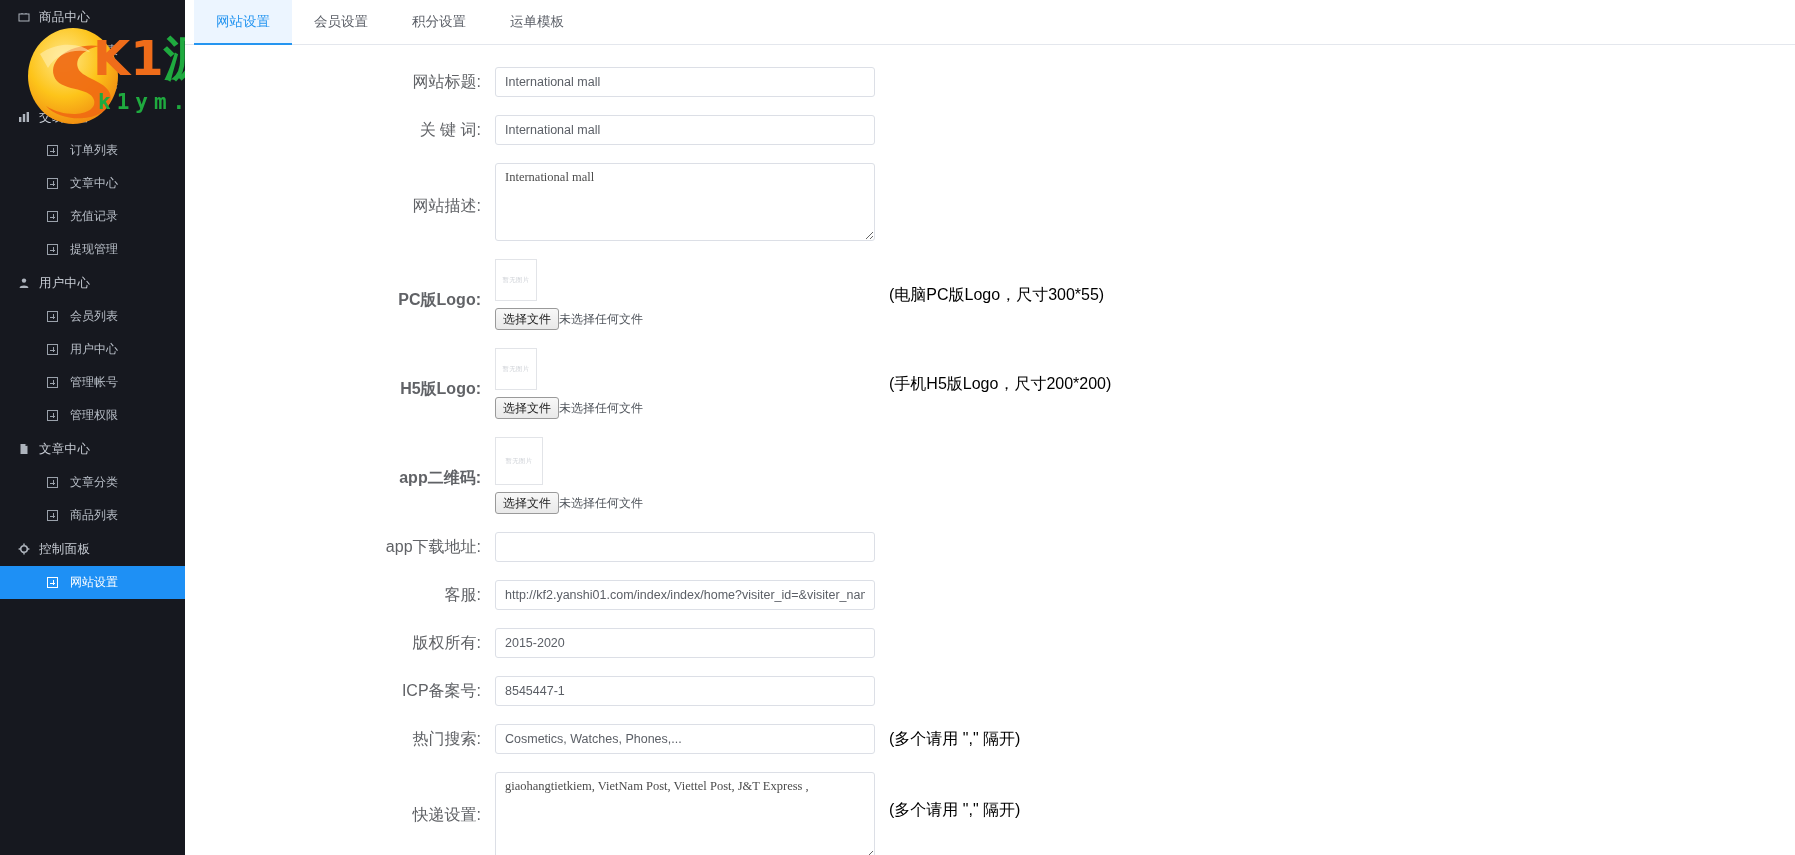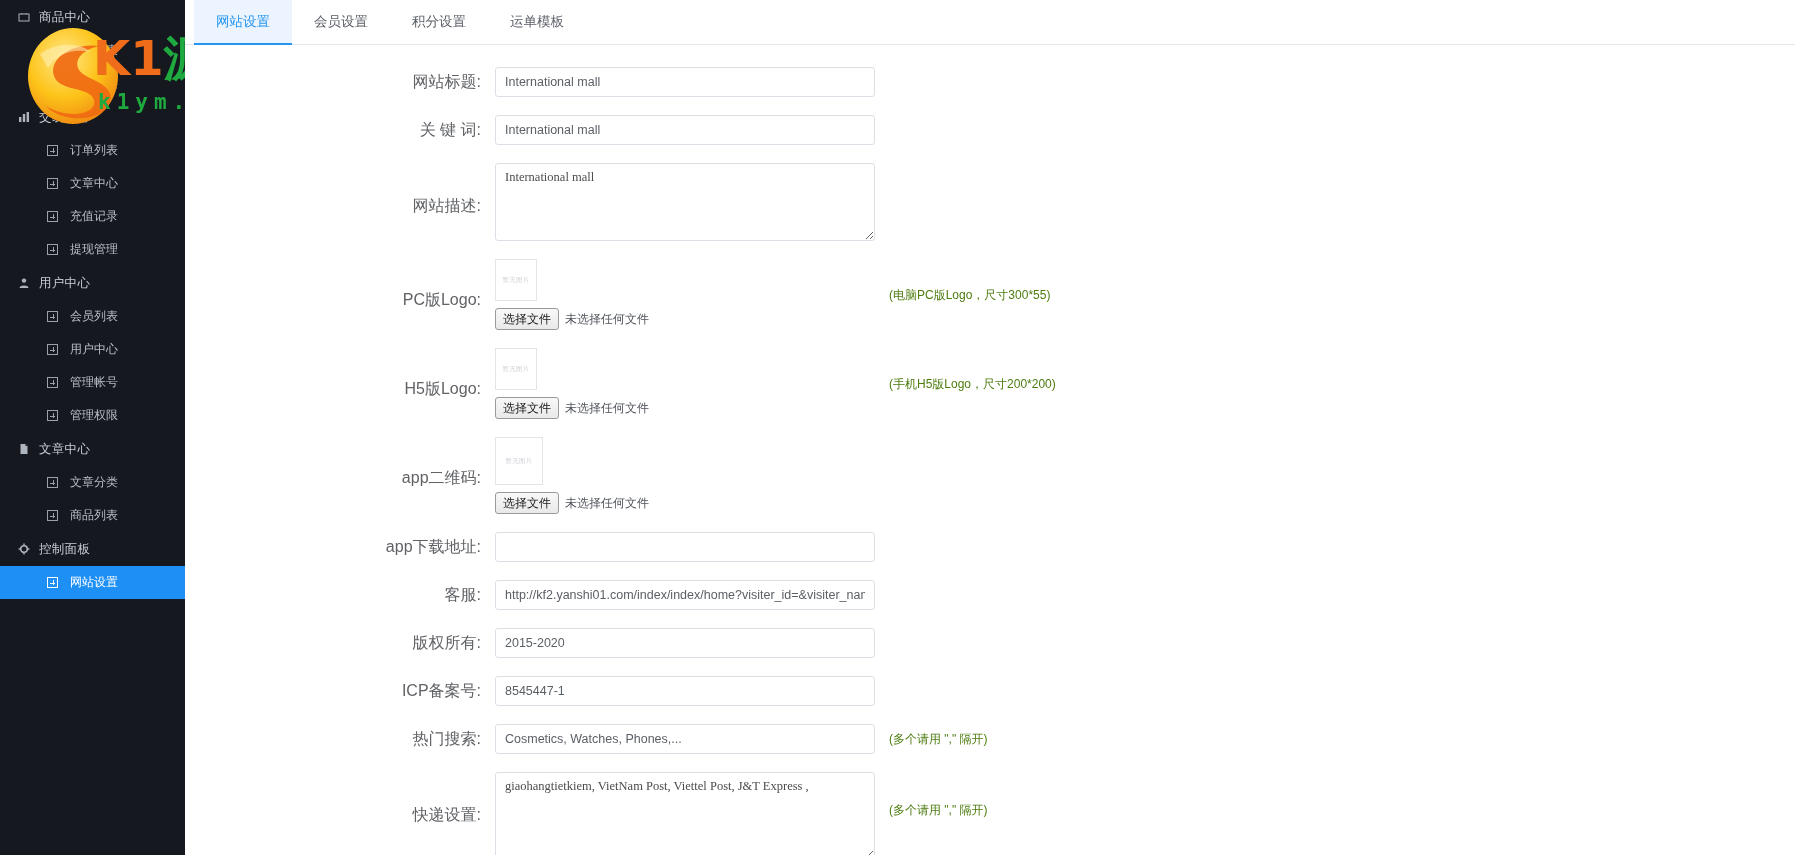--- a/index.html
+++ b/index.html
@@ -154,22 +154,22 @@
     width: 310px;
     min-width: 310px;
     text-align: right;
     padding-right: 14px;
     font-size: 16px;
     color: #606266;
     line-height: 30px;
   }
   .ctrl { width: 380px; min-width: 380px; }
   .hint {
-    font-size: 12px;
-    color: #4d7c0f;
+    font-size: 16px;
+    color: #000000;
     margin-left: 14px;
     line-height: 30px;
     white-space: nowrap;
   }
   input.txt {
     width: 380px;
     height: 30px;
     border: 1px solid #dcdfe6;
     border-radius: 3px;
     padding: 0 9px;
@@ -205,38 +205,37 @@
     font-size: 6.5px;
     color: #cfd2d7;
     background: #fff;
     font-family: "Liberation Serif", serif;
     letter-spacing: .3px;
   }
   .thumb.tall { width: 48px; height: 48px; }
   .filepick {
     display: flex;
     align-items: center;
-    gap: 6px;
     font-size: 12px;
     color: #6b7077;
   }
   .fbtn {
     border: 1px solid #9a9a9a;
     background: linear-gradient(#f8f8f8, #e9e9e9);
     border-radius: 3px;
     padding: 2px 7px;
     font-size: 12px;
     color: #1b1b1b;
     font-family: "Liberation Sans", sans-serif;
     cursor: pointer;
     line-height: 16px;
   }
   .fname { color: #50555c; font-size: 12px; }
 
-  .row-upload .label { line-height: 30px; padding-top: 26px; }
+  .row-upload .label { line-height: 30px; padding-top: 26px; font-weight: bold; }
   .row-upload .hint { padding-top: 26px; line-height: 20px; }
   .row-mid .label { padding-top: 28px; }
   .row-mid .hint { padding-top: 28px; line-height: 20px; }
 </style>
 </head>
 <body>
 
 <div class="app">
 
   <aside class="sidebar">

